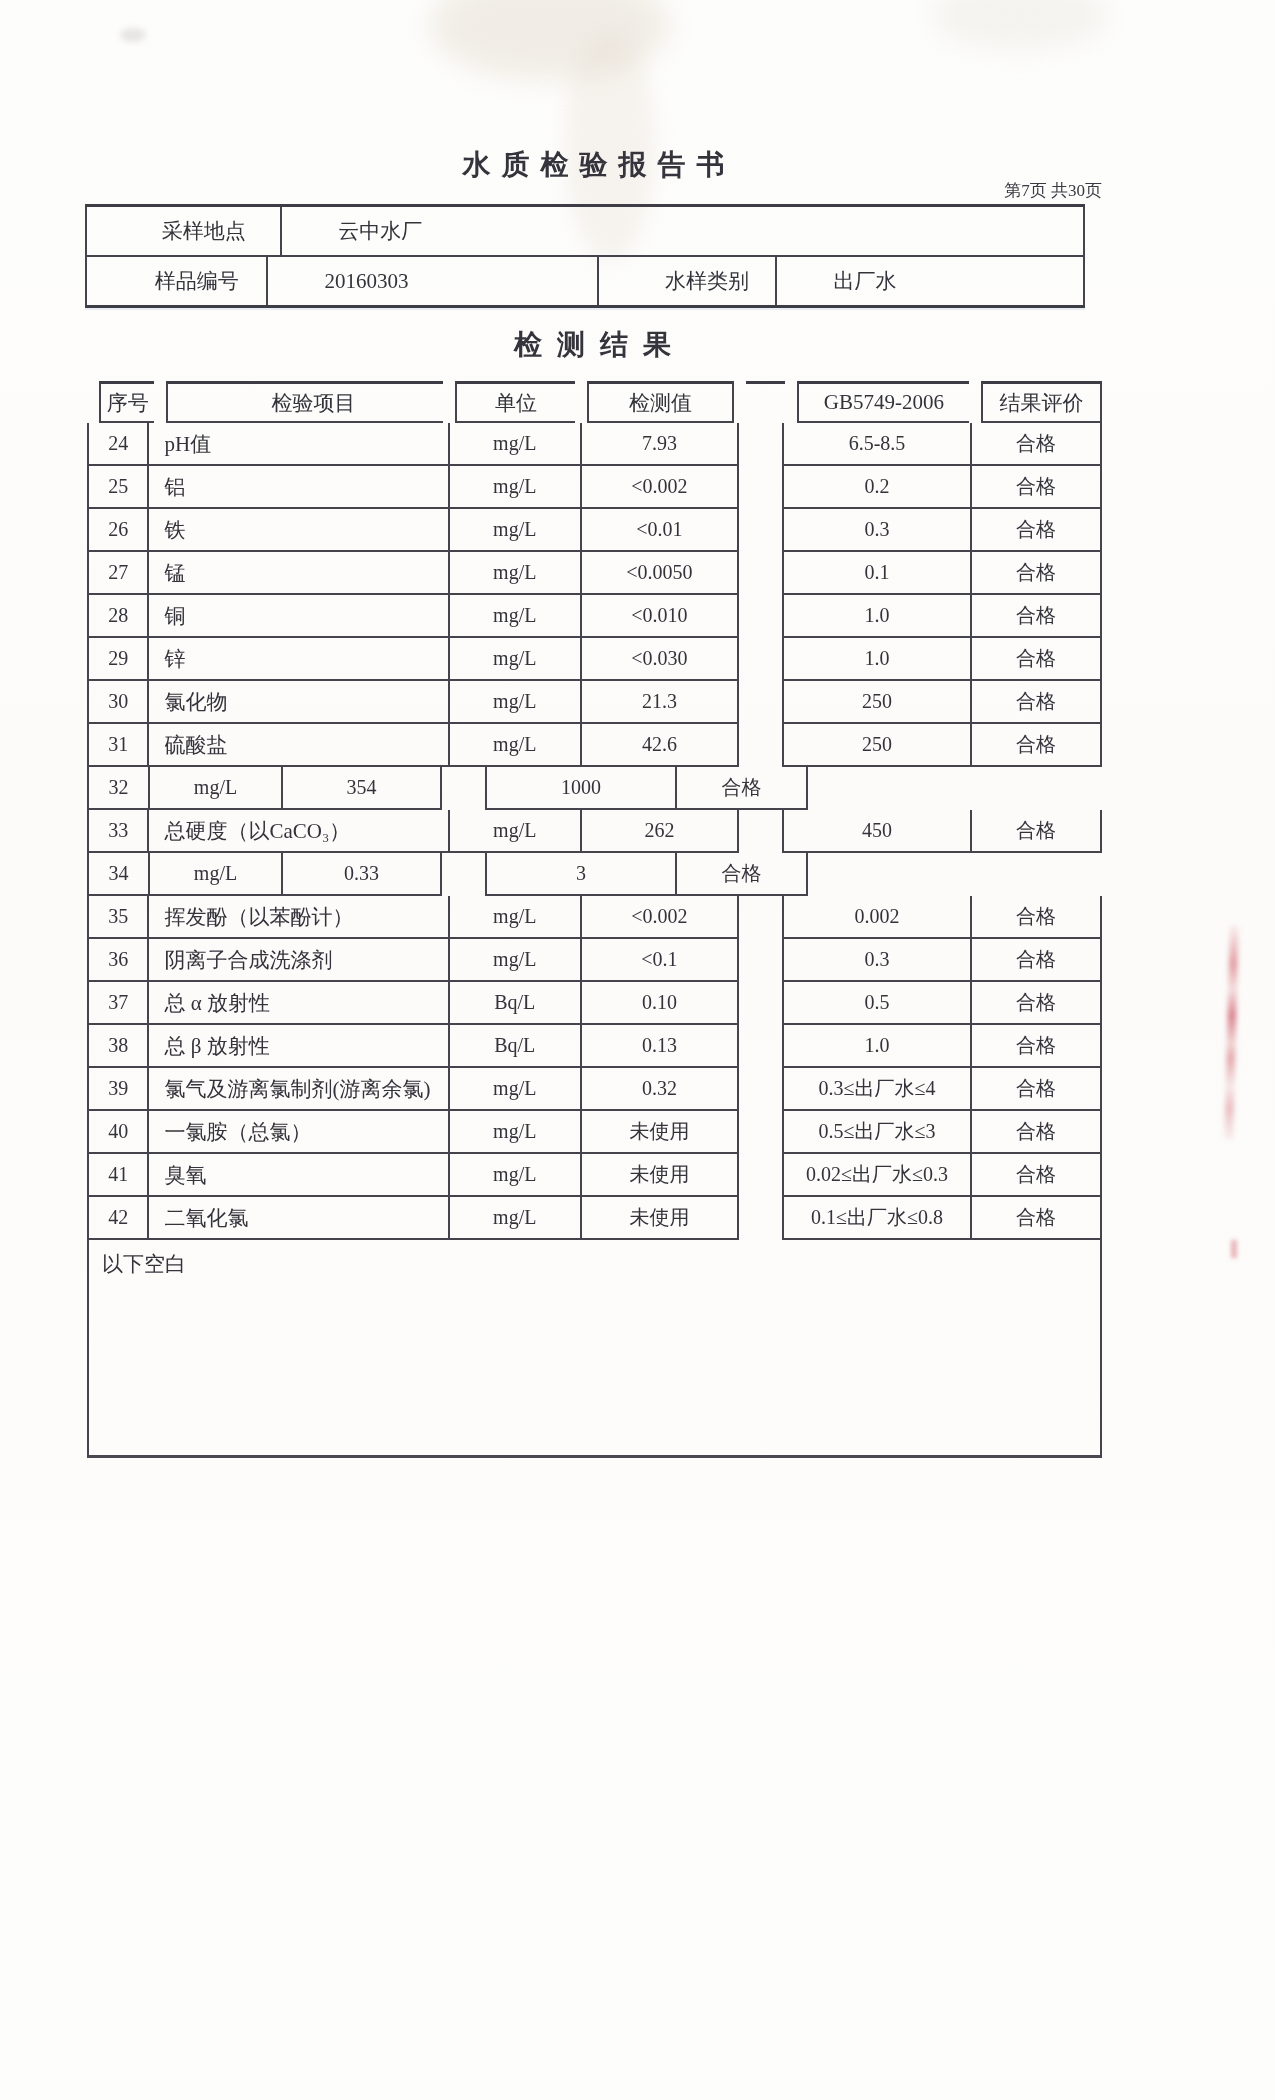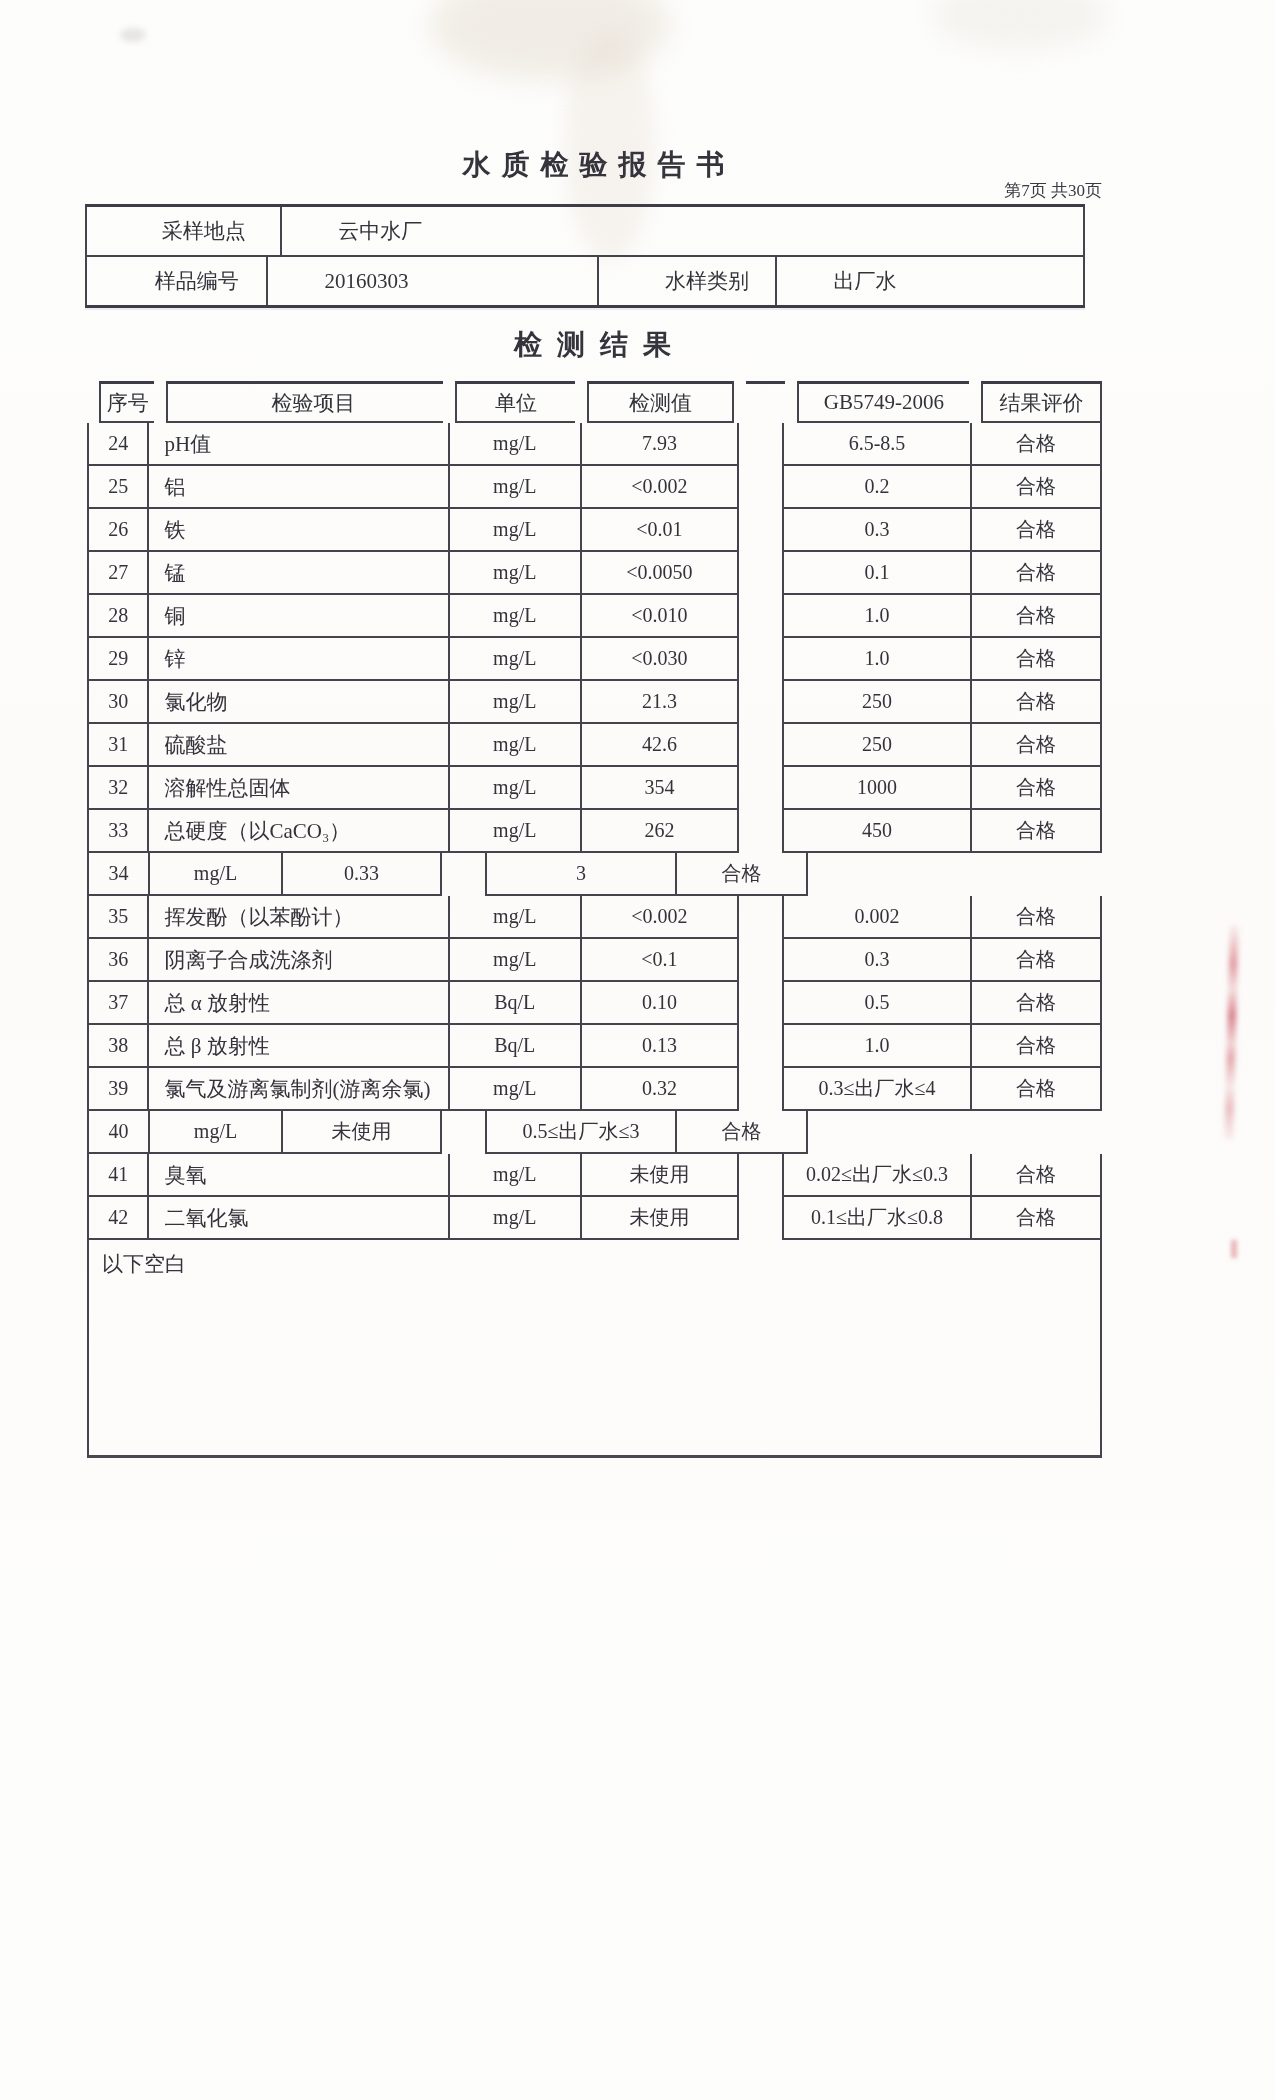--- a/index.html
+++ b/index.html
@@ -221,21 +221,20 @@
       <div class="cell c2">硫酸盐</div>
       <div class="cell c3">mg/L</div>
       <div class="cell c4">42.6</div>
       <div class="cell cgap"></div>
       <div class="cell c5">250</div>
       <div class="cell c6">合格</div>
     </div>
 
     <div class="t-row">
       <div class="cell c1">32</div>
-      <div class="cell c2">溶解性总固体</div>
       <div class="cell c3">mg/L</div>
       <div class="cell c4">354</div>
       <div class="cell cgap"></div>
       <div class="cell c5">1000</div>
       <div class="cell c6">合格</div>
     </div>
 
     <div class="t-row">
       <div class="cell c1">33</div>
       <div class="cell c2">总硬度（以CaCO₃）</div>
@@ -300,20 +299,21 @@
       <div class="cell c2">氯气及游离氯制剂(游离余氯)</div>
       <div class="cell c3">mg/L</div>
       <div class="cell c4">0.32</div>
       <div class="cell cgap"></div>
       <div class="cell c5">0.3≤出厂水≤4</div>
       <div class="cell c6">合格</div>
     </div>
 
     <div class="t-row">
       <div class="cell c1">40</div>
+      <div class="cell c2">一氯胺（总氯）</div>
       <div class="cell c3">mg/L</div>
       <div class="cell c4">未使用</div>
       <div class="cell cgap"></div>
       <div class="cell c5">0.5≤出厂水≤3</div>
       <div class="cell c6">合格</div>
     </div>
 
     <div class="t-row">
       <div class="cell c1">41</div>
       <div class="cell c2">臭氧</div>

